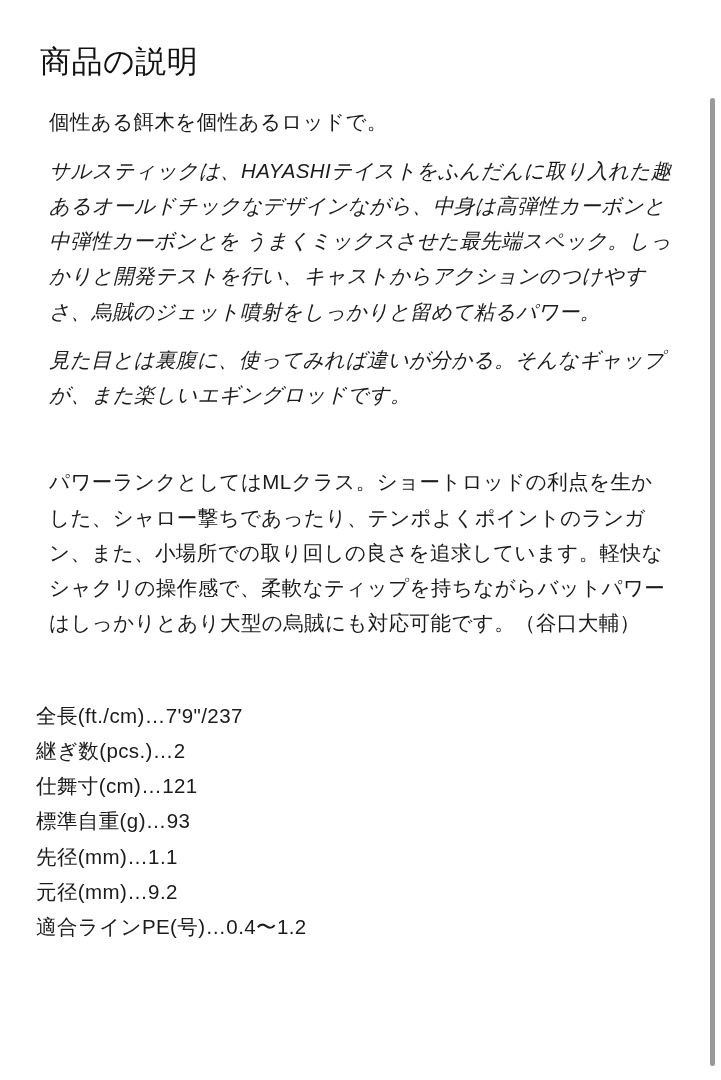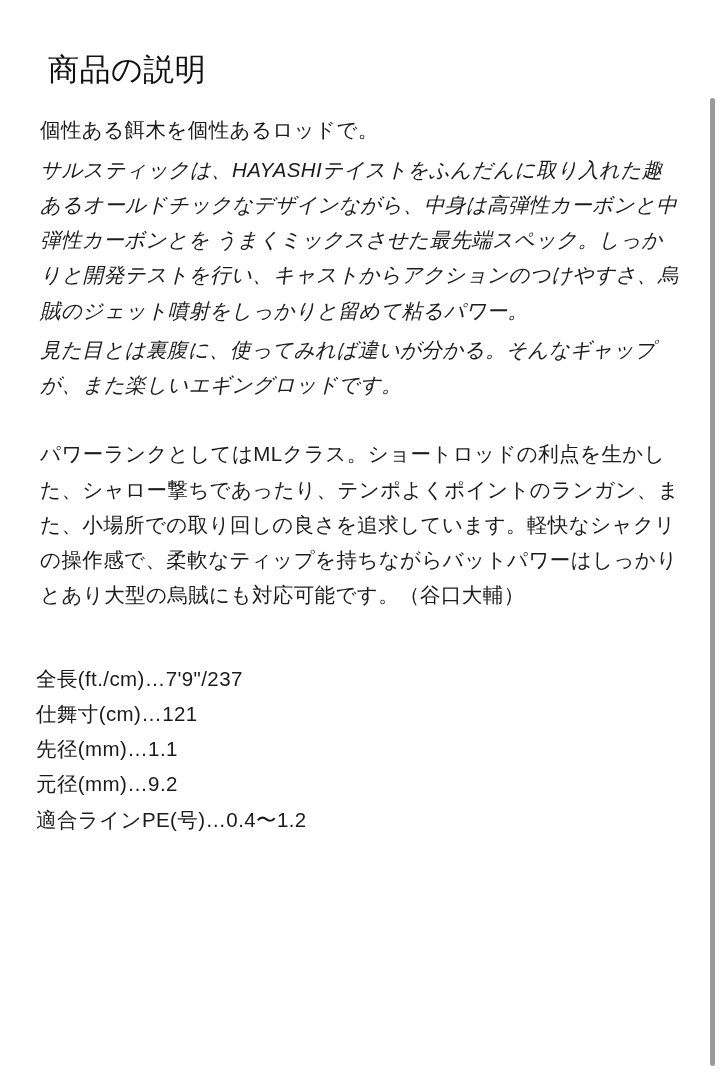--- a/index.html
+++ b/index.html
@@ -19,35 +19,35 @@
   .page {
     position: absolute;
     inset: 0;
     padding: 0 36px 0 36px;
     box-sizing: border-box;
   }
   .page-title {
     font-size: 31px;
     font-weight: 400;
     letter-spacing: 0.5px;
-    margin: 12px;
+    margin: 4px;
     padding-top: 38px;
     color: #111111;
     line-height: 1.3;
   }
   .body-block {
     margin-top: 22px;
     font-size: 20.5px;
     line-height: 1.72;
     letter-spacing: 0.4px;
     color: #1b1b1b;
     text-align: left;
   }
   .para {
-    margin: 4px;
+    margin: 13px;
     white-space: pre-wrap;
     word-break: break-word;
   }
   .para + .para {
     margin-top: 0;
     font-style: italic;
   }
   .gap-small {
     height: 26px;
   }
@@ -99,21 +99,23 @@
     <p class="para">見た目とは裏腹に、使ってみれば違いが分かる。そんなギャップが、また楽しいエギングロッドです。</p>
 
     <div class="gap-small"></div>
 
     <p class="para">パワーランクとしてはMLクラス。ショートロッドの利点を生かした、シャロー撃ちであったり、テンポよくポイントのランガン、また、小場所での取り回しの良さを追求しています。軽快なシャクリの操作感で、柔軟なティップを持ちながらバットパワーはしっかりとあり大型の烏賊にも対応可能です。（谷口大輔）</p>
 
     <div class="gap-large"></div>
 
     <ul class="spec-list">
       <li class="spec-item">全長(ft./cm)…7'9"/237</li>
+      <li class="spec-item">継ぎ数(pcs.)…2</li>
       <li class="spec-item">仕舞寸(cm)…121</li>
+      <li class="spec-item">標準自重(g)…93</li>
       <li class="spec-item">先径(mm)…1.1</li>
       <li class="spec-item">元径(mm)…9.2</li>
       <li class="spec-item">適合ラインPE(号)…0.4〜1.2</li>
     </ul>
   </div>
 </div>
 
 <div class="scrollbar-track">
   <div class="scrollbar-thumb" style="background: rgb(154, 154, 154);"></div>
 </div>

